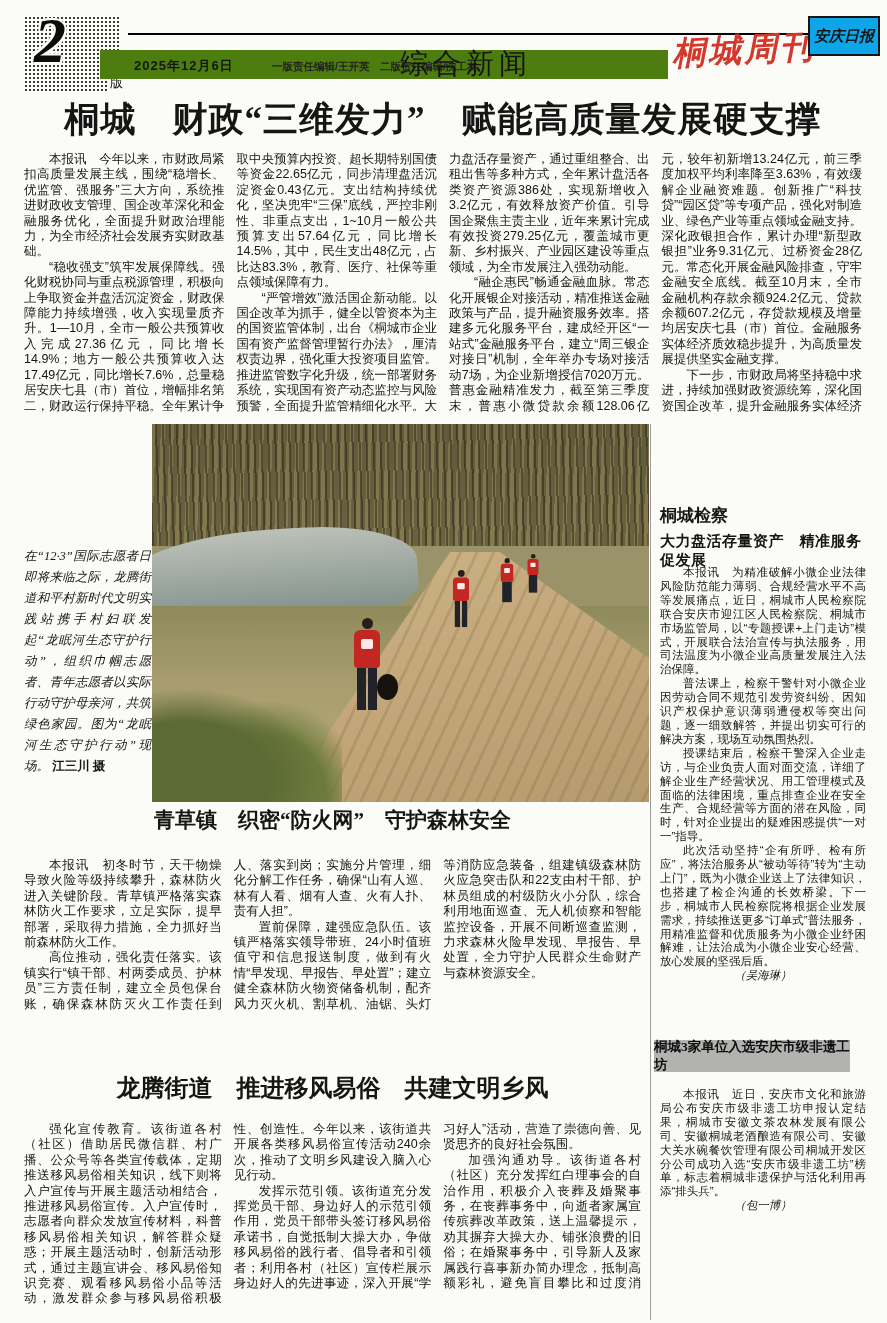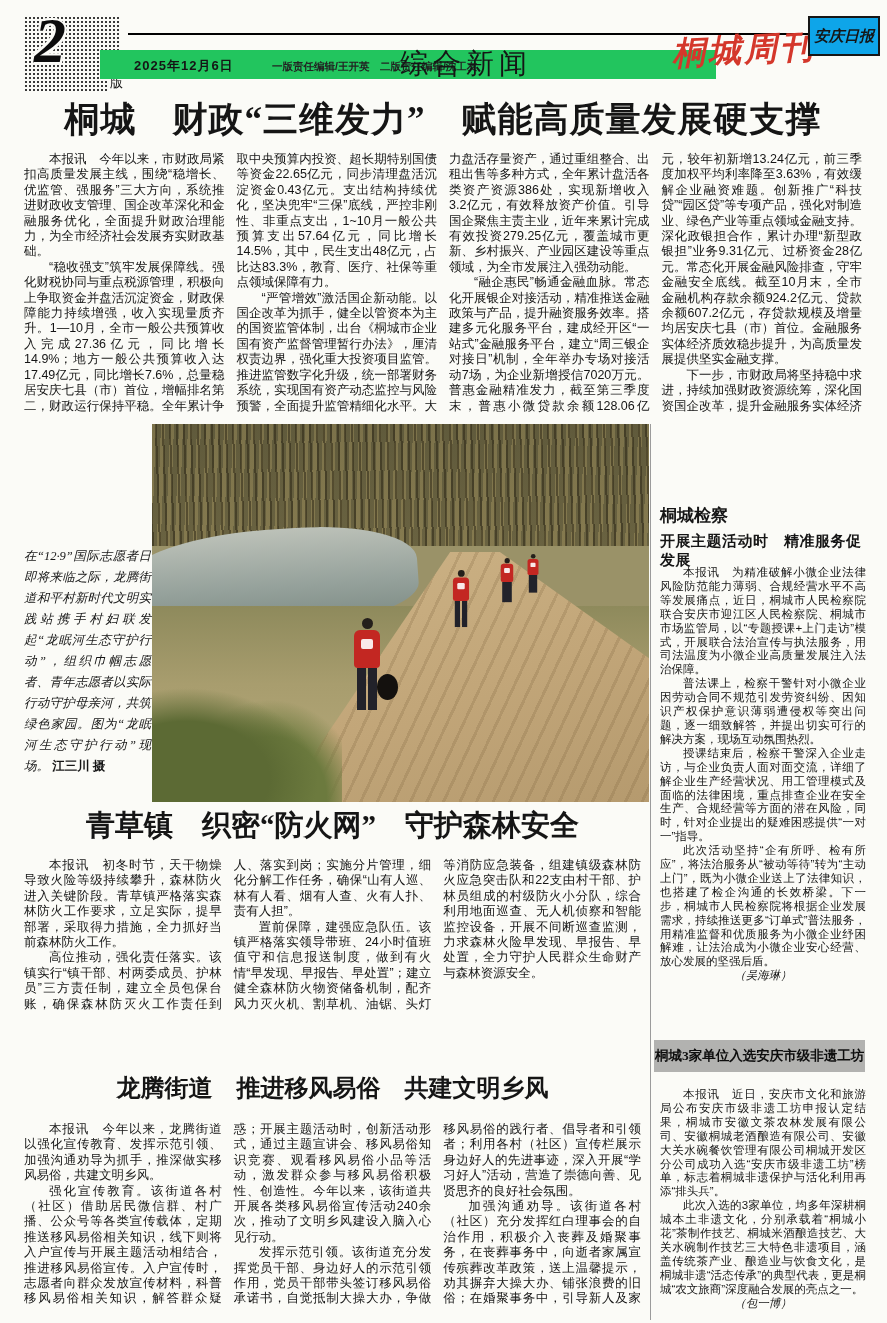--- a/index.html
+++ b/index.html
@@ -7,37 +7,37 @@
         font-family:"Liberation Sans",sans-serif;color:#151515;overflow:hidden;}
 
   
   .pagenum-block{position:absolute;left:24px;top:16px;width:96px;height:76px;
      background-image:radial-gradient(#3a3a3a 0.9px,transparent 1.1px);background-size:4px 4px;}
   .pagenum{position:absolute;left:10px;top:-12px;font-family:"Liberation Serif",serif;
      font-style:italic;font-weight:900;font-size:64px;color:#0c0c0c;
      text-shadow:2px 0 #fbfbf7,-2px 0 #fbfbf7,0 2px #fbfbf7,0 -2px #fbfbf7,2px 2px #fbfbf7,-2px -2px #fbfbf7;}
   .pagenum-label{position:absolute;right:-4px;bottom:0;font-size:13px;background:#fbfbf7;padding:0 1px;}
   .top-rule{position:absolute;left:128px;top:33px;width:684px;height:2px;background:#000;}
-  .header-bar{position:absolute;left:100px;top:50px;width:568px;height:29px;background:#22c55e;padding-left:48px;}
+  .header-bar{position:absolute;left:100px;top:50px;width:568px;height:29px;background:#4d7c0f;}
   .header-date{position:absolute;left:34px;top:7px;font-size:13px;font-weight:bold;letter-spacing:1px;}
   .header-editors{position:absolute;left:172px;top:10px;font-size:10.5px;font-weight:bold;color:#222;}
   .section-title{position:absolute;left:300px;top:-5px;width:268px;text-align:left;
      font-size:28px;font-weight:400;letter-spacing:5px;}
   .weekly-logo{position:absolute;left:672px;top:28px;font-size:33px;font-weight:900;
      font-style:italic;color:#d4372b;letter-spacing:3px;transform:rotate(-3deg);}
   .masthead-box{position:absolute;left:808px;top:16px;width:68px;height:36px;border:2px solid #161616;
      background:#0ea5e9;display:flex;align-items:center;justify-content:center;
      font-family:"Liberation Serif",serif;font-style:italic;font-weight:bold;font-size:15px;}
 
   
   .headline-main{position:absolute;left:24px;top:96px;width:838px;margin:0;text-align:center;
      font-family:"Liberation Serif",serif;font-weight:900;font-size:35px;letter-spacing:1px;}
   .headline-mid{position:absolute;margin:0;text-align:center;font-family:"Liberation Serif",serif;
      font-weight:900;}
-  #fire-headline{left:24px;top:806px;width:617px;font-size:29px;}
+  #fire-headline{left:24px;top:806px;width:617px;font-size:21px;}
   #custom-headline{left:24px;top:1072px;width:617px;font-size:24px;}
 
   
   .body-cols{position:absolute;overflow:hidden;text-align:justify;}
   .body-cols p{margin:0;text-indent:2em;}
   .byline{text-align:center;text-indent:0 !important;font-style:italic;}
   #finance-body{left:24px;top:152px;width:838px;height:262px;
      column-count:4;column-gap:12px;font-size:12.5px;line-height:15.4px;}
   #fire-body{left:24px;top:858px;width:617px;height:208px;
      column-count:3;column-gap:12px;font-size:12.5px;line-height:15.4px;}
@@ -80,21 +80,21 @@
   #person-3{left:338px;top:134px;transform:scale(.48);transform-origin:top center;}
   #person-4{left:364px;top:130px;transform:scale(.42);transform-origin:top center;}
 
   
   .v-rule{position:absolute;left:650px;top:424px;width:1px;height:896px;background:#9b9b9b;}
   .sb-kicker{position:absolute;left:660px;top:504px;margin:0;font-size:17px;font-weight:900;
      font-family:"Liberation Serif",serif;}
   .sb-headline{position:absolute;left:660px;top:532px;width:206px;margin:0;font-size:15px;
      font-weight:900;font-family:"Liberation Serif",serif;letter-spacing:.5px;}
   #procuratorate-body{left:660px;top:566px;width:206px;height:468px;font-size:11.5px;line-height:13.9px;}
-  .sb-headline-shaded{position:absolute;left:654px;top:1040px;width:211px;height:32px;margin:0;
+  .sb-headline-shaded{position:absolute;left:654px;top:1040px;width:196px;height:32px;margin:0;
      background:#b2b2b0;color:#0d0d0d;font-size:13.5px;font-weight:900;
      font-family:"Liberation Serif",serif;display:flex;align-items:center;justify-content:center;}
   #heritage-body{left:660px;top:1088px;width:206px;height:232px;font-size:11.5px;line-height:13.9px;}
 </style>
 </head>
 <body>
 
 <div class="page">
 
   <div class="pagenum-block">
@@ -114,21 +114,21 @@
   <div id="finance-body" class="body-cols">
     <p>本报讯　今年以来，市财政局紧扣高质量发展主线，围绕“稳增长、优监管、强服务”三大方向，系统推进财政收支管理、国企改革深化和金融服务优化，全面提升财政治理能力，为全市经济社会发展夯实财政基础。</p>
     <p>“稳收强支”筑牢发展保障线。强化财税协同与重点税源管理，积极向上争取资金并盘活沉淀资金，财政保障能力持续增强，收入实现量质齐升。1—10月，全市一般公共预算收入完成27.36亿元，同比增长14.9%；地方一般公共预算收入达17.49亿元，同比增长7.6%，总量稳居安庆七县（市）首位，增幅排名第二，财政运行保持平稳。全年累计争取中央预算内投资、超长期特别国债等资金22.65亿元，同步清理盘活沉淀资金0.43亿元。支出结构持续优化，坚决兜牢“三保”底线，严控非刚性、非重点支出，1~10月一般公共预算支出57.64亿元，同比增长14.5%，其中，民生支出48亿元，占比达83.3%，教育、医疗、社保等重点领域保障有力。</p>
     <p>“严管增效”激活国企新动能。以国企改革为抓手，健全以管资本为主的国资监管体制，出台《桐城市企业国有资产监督管理暂行办法》，厘清权责边界，强化重大投资项目监管。推进监管数字化升级，统一部署财务系统，实现国有资产动态监控与风险预警，全面提升监管精细化水平。大力盘活存量资产，通过重组整合、出租出售等多种方式，全年累计盘活各类资产资源386处，实现新增收入3.2亿元，有效释放资产价值。引导国企聚焦主责主业，近年来累计完成有效投资279.25亿元，覆盖城市更新、乡村振兴、产业园区建设等重点领域，为全市发展注入强劲动能。</p>
     <p>“融企惠民”畅通金融血脉。常态化开展银企对接活动，精准推送金融政策与产品，提升融资服务效率。搭建多元化服务平台，建成经开区“一站式”金融服务平台，建立“周三银企对接日”机制，全年举办专场对接活动7场，为企业新增授信7020万元。普惠金融精准发力，截至第三季度末，普惠小微贷款余额128.06亿元，较年初新增13.24亿元，前三季度加权平均利率降至3.63%，有效缓解企业融资难题。创新推广“科技贷”“园区贷”等专项产品，强化对制造业、绿色产业等重点领域金融支持。深化政银担合作，累计办理“新型政银担”业务9.31亿元、过桥资金28亿元。常态化开展金融风险排查，守牢金融安全底线。截至10月末，全市金融机构存款余额924.2亿元、贷款余额607.2亿元，存贷款规模及增量均居安庆七县（市）首位。金融服务实体经济质效稳步提升，为高质量发展提供坚实金融支撑。</p>
     <p>下一步，市财政局将坚持稳中求进，持续加强财政资源统筹，深化国资国企改革，提升金融服务实体经济质效，严密防控财政金融风险，推动财政运行更可持续，为全市高质量发展提供坚实支撑。</p>
 
   </div>
 
   <div class="photo-caption">
-    <span class="cap">在“12·9”国际志愿者日即将来临之际，龙腾街道和平村新时代文明实践站携手村妇联发起“龙眠河生态守护行动”，组织巾帼志愿者、青年志愿者以实际行动守护母亲河，共筑绿色家园。图为“龙眠河生态守护行动”现场。</span>
+    <span class="cap">在“12·3”国际志愿者日即将来临之际，龙腾街道和平村新时代文明实践站携手村妇联发起“龙眠河生态守护行动”，组织巾帼志愿者、青年志愿者以实际行动守护母亲河，共筑绿色家园。图为“龙眠河生态守护行动”现场。</span>
     <b>江三川 摄</b>
   </div>
 
   <div class="photo">
     <div class="ph-trees"></div>
     <div class="ph-river"></div>
     <div class="ph-bank"></div>
     <div class="ph-path"></div>
     <div class="ph-grass"></div>
     <div id="person-1" class="person">
@@ -157,39 +157,37 @@
   <h1 id="fire-headline" class="headline-mid">青草镇　织密“防火网”　守护森林安全</h1>
   <div id="fire-body" class="body-cols">
     <p>本报讯　初冬时节，天干物燥导致火险等级持续攀升，森林防火进入关键阶段。青草镇严格落实森林防火工作要求，立足实际，提早部署，采取得力措施，全力抓好当前森林防火工作。</p>
     <p>高位推动，强化责任落实。该镇实行“镇干部、村两委成员、护林员”三方责任制，建立全员包保台账，确保森林防灭火工作责任到人、落实到岗；实施分片管理，细化分解工作任务，确保“山有人巡、林有人看、烟有人查、火有人扑、责有人担”。</p>
     <p>置前保障，建强应急队伍。该镇严格落实领导带班、24小时值班值守和信息报送制度，做到有火情“早发现、早报告、早处置”；建立健全森林防火物资储备机制，配齐风力灭火机、割草机、油锯、头灯等消防应急装备，组建镇级森林防火应急突击队和22支由村干部、护林员组成的村级防火小分队，综合利用地面巡查、无人机侦察和智能监控设备，开展不间断巡查监测，力求森林火险早发现、早报告、早处置，全力守护人民群众生命财产与森林资源安全。</p>
 
   </div>
 
   <h1 id="custom-headline" class="headline-mid">龙腾街道　推进移风易俗　共建文明乡风</h1>
   <div id="custom-body" class="body-cols">
-    <p>本报讯　今年以来，龙腾街道以强化宣传教育、发挥示范引领、加强沟通劝导为抓手，推深做实移风易俗，共建文明乡风。</p>
     <p>强化宣传教育。该街道各村（社区）借助居民微信群、村广播、公众号等各类宣传载体，定期推送移风易俗相关知识，线下则将入户宣传与开展主题活动相结合，推进移风易俗宣传。入户宣传时，志愿者向群众发放宣传材料，科普移风易俗相关知识，解答群众疑惑；开展主题活动时，创新活动形式，通过主题宣讲会、移风易俗知识竞赛、观看移风易俗小品等活动，激发群众参与移风易俗积极性、创造性。今年以来，该街道共开展各类移风易俗宣传活动240余次，推动了文明乡风建设入脑入心见行动。</p>
     <p>发挥示范引领。该街道充分发挥党员干部、身边好人的示范引领作用，党员干部带头签订移风易俗承诺书，自觉抵制大操大办，争做移风易俗的践行者、倡导者和引领者；利用各村（社区）宣传栏展示身边好人的先进事迹，深入开展“学习好人”活动，营造了崇德向善、见贤思齐的良好社会氛围。</p>
     <p>加强沟通劝导。该街道各村（社区）充分发挥红白理事会的自治作用，积极介入丧葬及婚聚事务，在丧葬事务中，向逝者家属宣传殡葬改革政策，送上温馨提示，劝其摒弃大操大办、铺张浪费的旧俗；在婚聚事务中，引导新人及家属践行喜事新办简办理念，抵制高额彩礼，避免盲目攀比和过度消费，从而带动更多的群众主动参与移风易俗、共建文明乡风。</p>
 
   </div>
 
   <div class="v-rule"></div>
 
   <h3 class="sb-kicker">桐城检察</h3>
-  <h2 class="sb-headline">开展主题活动时　精准服务促发展</h2>
+  <h2 class="sb-headline">大力盘活存量资产　精准服务促发展</h2>
   <div id="procuratorate-body" class="body-cols">
     <p>本报讯　为精准破解小微企业法律风险防范能力薄弱、合规经营水平不高等发展痛点，近日，桐城市人民检察院联合安庆市迎江区人民检察院、桐城市市场监管局，以“专题授课+上门走访”模式，开展联合法治宣传与执法服务，用司法温度为小微企业高质量发展注入法治保障。</p>
     <p>普法课上，检察干警针对小微企业因劳动合同不规范引发劳资纠纷、因知识产权保护意识薄弱遭侵权等突出问题，逐一细致解答，并提出切实可行的解决方案，现场互动氛围热烈。</p>
     <p>授课结束后，检察干警深入企业走访，与企业负责人面对面交流，详细了解企业生产经营状况、用工管理模式及面临的法律困境，重点排查企业在安全生产、合规经营等方面的潜在风险，同时，针对企业提出的疑难困惑提供“一对一”指导。</p>
     <p>此次活动坚持“企有所呼、检有所应”，将法治服务从“被动等待”转为“主动上门”，既为小微企业送上了法律知识，也搭建了检企沟通的长效桥梁。下一步，桐城市人民检察院将根据企业发展需求，持续推送更多“订单式”普法服务，用精准监督和优质服务为小微企业纾困解难，让法治成为小微企业安心经营、放心发展的坚强后盾。</p>
     <p class="byline">（吴海琳）</p>
   </div>
 
   <h2 class="sb-headline-shaded">桐城3家单位入选安庆市级非遗工坊</h2>
   <div id="heritage-body" class="body-cols">
     <p>本报讯　近日，安庆市文化和旅游局公布安庆市级非遗工坊申报认定结果，桐城市安徽文茶农林发展有限公司、安徽桐城老酒酿造有限公司、安徽大关水碗餐饮管理有限公司桐城开发区分公司成功入选“安庆市级非遗工坊”榜单，标志着桐城非遗保护与活化利用再添“排头兵”。</p>
-    <p>此次入选的3家单位，均多年深耕桐城本土非遗文化，分别承载着“桐城小花”茶制作技艺、桐城米酒酿造技艺、大关水碗制作技艺三大特色非遗项目，涵盖传统茶产业、酿造业与饮食文化，是桐城非遗“活态传承”的典型代表，更是桐城“农文旅商”深度融合发展的亮点之一。</p>
     <p class="byline">（包一博）</p>
   </div>
 
 </div>
 
 </body></html>

